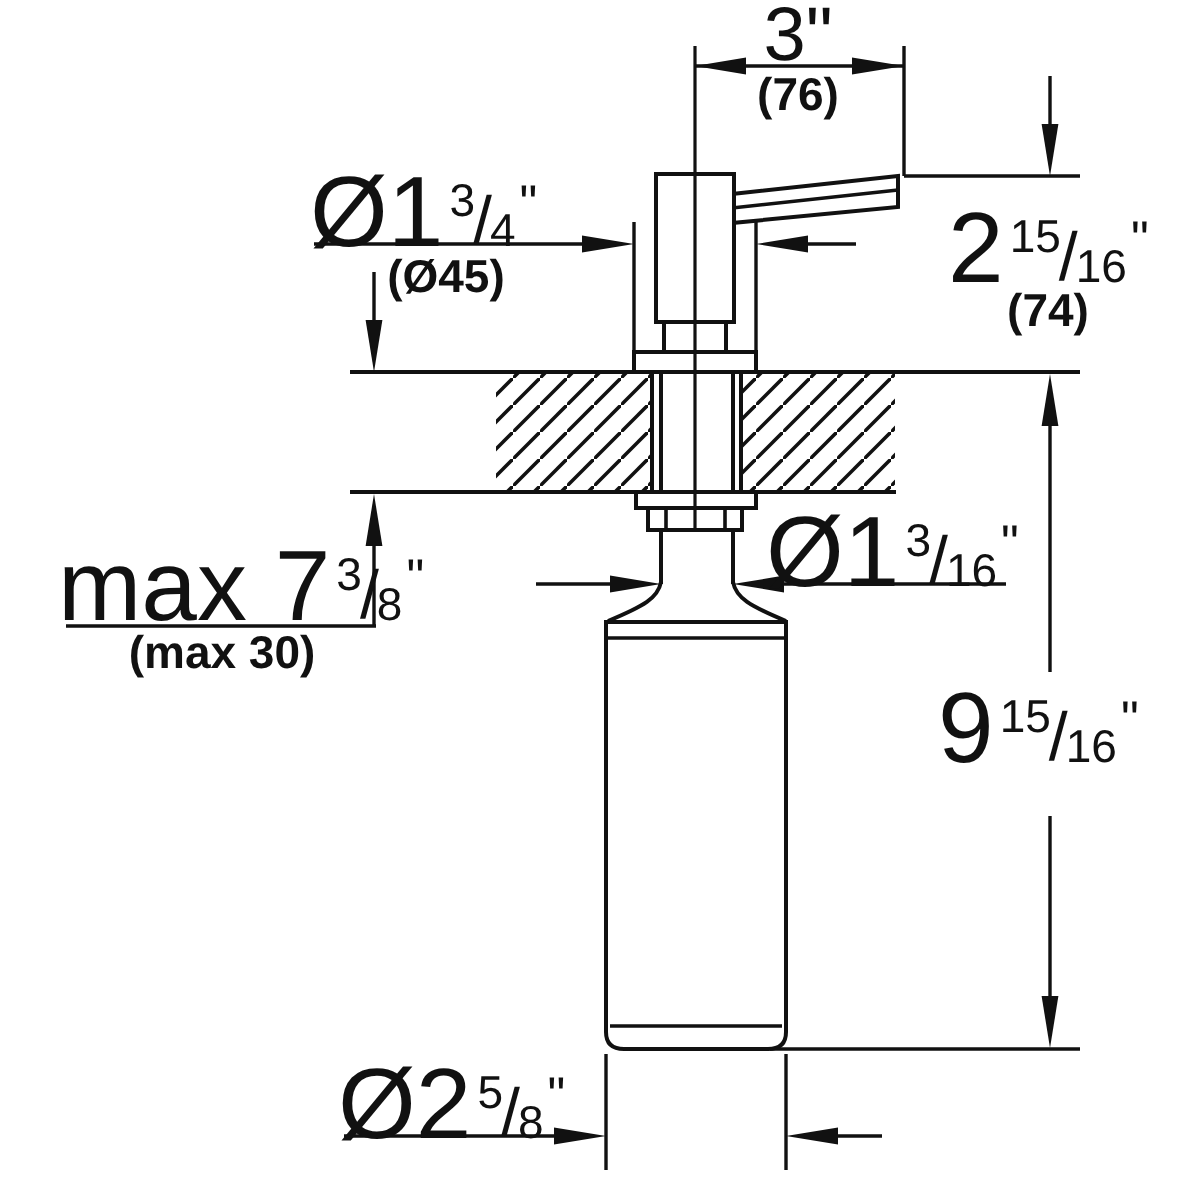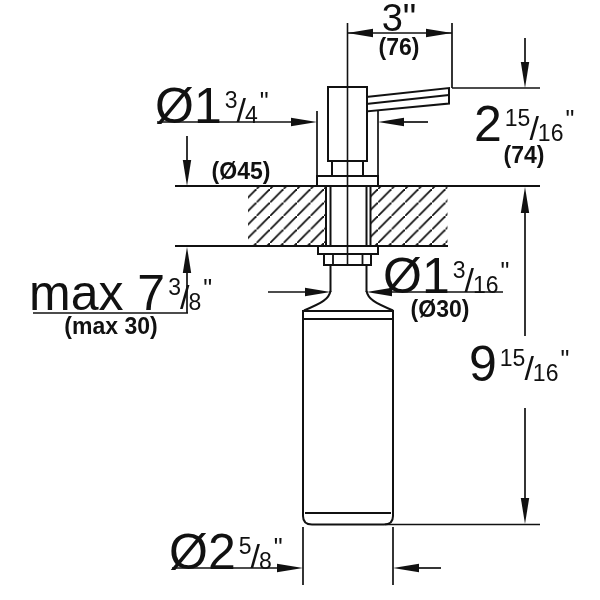--- a/index.html
+++ b/index.html
@@ -116,36 +116,35 @@
       <polygon fill="#111" stroke="none" points="393,568 419,563.8 419,572.2"></polygon>
     </g>
   </svg>
 
   <div class="dim main" style="left:370px;top:-1px;width:58px;text-align:center;">3"</div>
   <div class="dim metric" style="left:363px;top:36px;width:72px;">(76)</div>
 
   <div class="dim main" style="left:155px;top:81px;">
     <span class="whole">Ø1</span><span class="num">3</span><span class="slash">/</span><span class="den">4</span><span class="inch">"</span>
   </div>
-  <div class="dim metric" style="left:194px;top:127px;width:94px;margin-top:33px;">(Ø45)</div>
+  <div class="dim metric" style="left:176px;top:127px;width:94px;">(Ø45)</div>
 
   <div class="dim main" style="left:474px;top:99px;">
     <span class="whole">2</span><span class="num">15</span><span class="slash">/</span><span class="den">16</span><span class="inch">"</span>
   </div>
   <div class="dim metric" style="left:492px;top:144px;width:64px;">(74)</div>
 
   <div class="dim main" style="left:29px;top:268px;">
     <span class="whole">max 7</span><span class="num">3</span><span class="slash">/</span><span class="den">8</span><span class="inch">"</span>
   </div>
   <div class="dim metric" style="left:49px;top:315px;width:124px;">(max 30)</div>
 
   <div class="dim main" style="left:383px;top:251px;">
     <span class="whole">Ø1</span><span class="num">3</span><span class="slash">/</span><span class="den">16</span><span class="inch">"</span>
   </div>
-  <div class="dim metric" style="left:396px;top:298px;width:88px;">(Ø30)</div>
 
   <div class="dim main" style="left:469px;top:339px;">
     <span class="whole">9</span><span class="num">15</span><span class="slash">/</span><span class="den">16</span><span class="inch">"</span>
   </div>
 
   <div class="dim main" style="left:169px;top:527px;">
     <span class="whole">Ø2</span><span class="num">5</span><span class="slash">/</span><span class="den">8</span><span class="inch">"</span>
   </div>
 
 </div>

